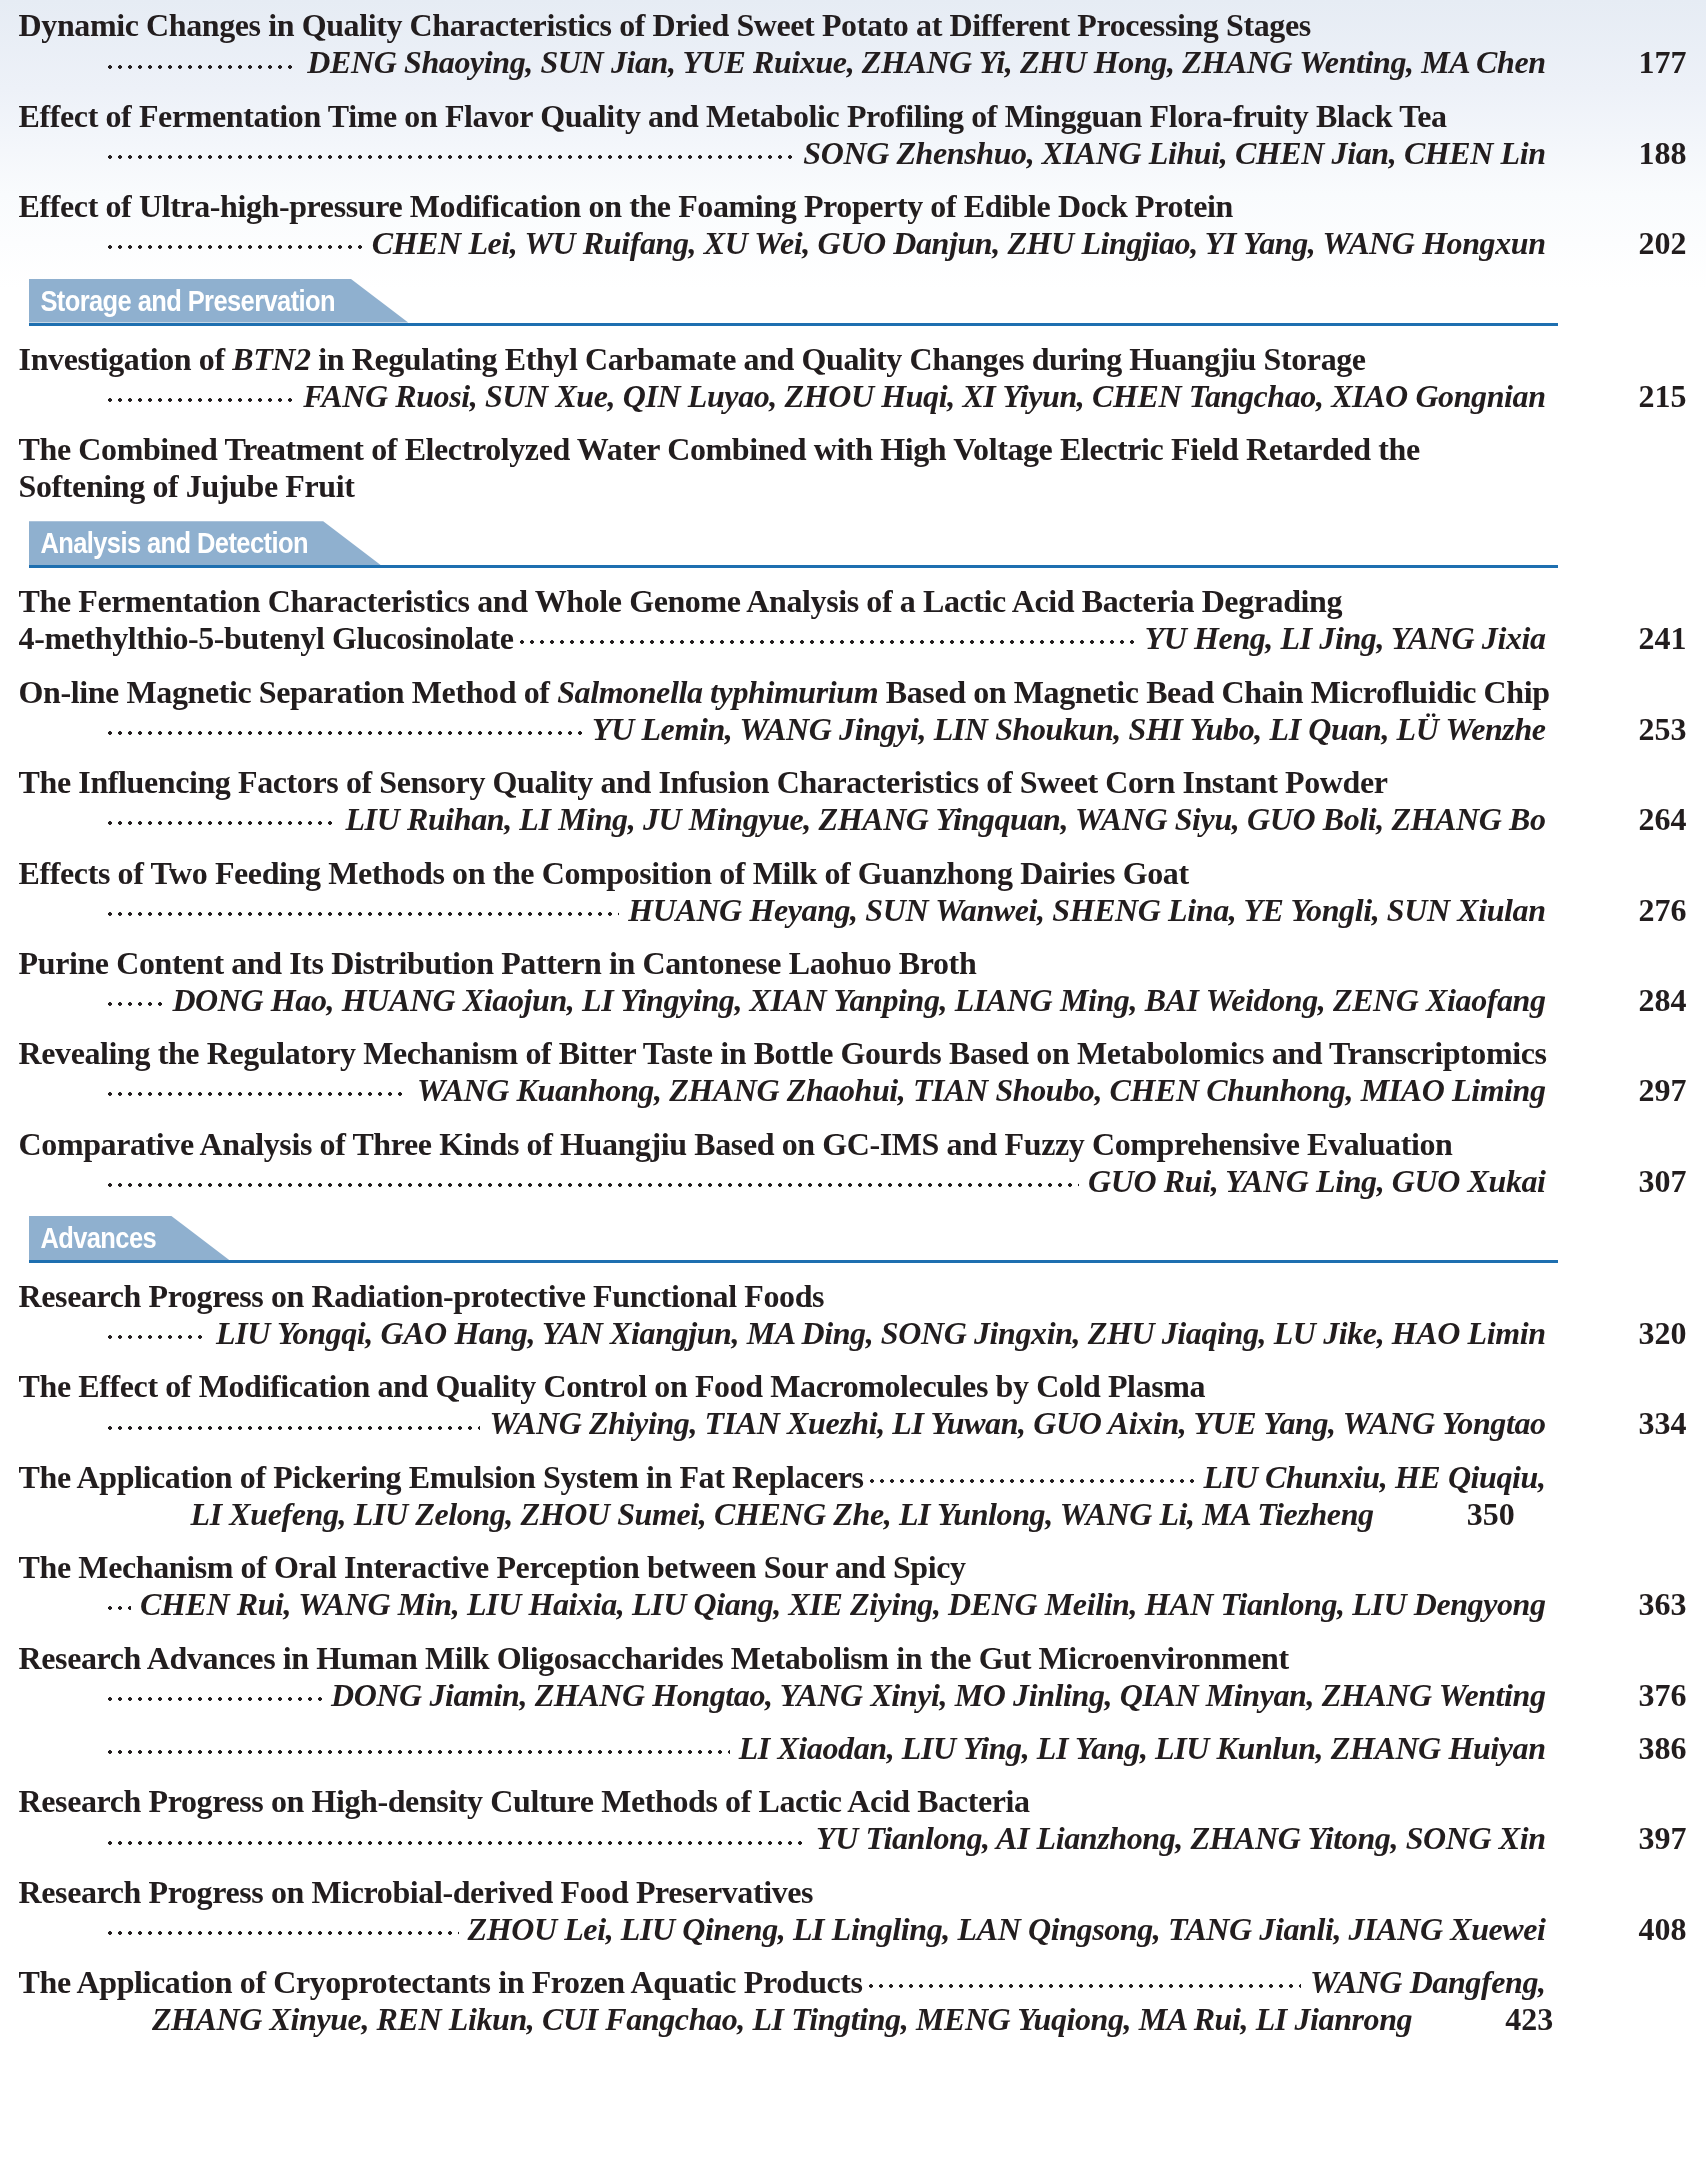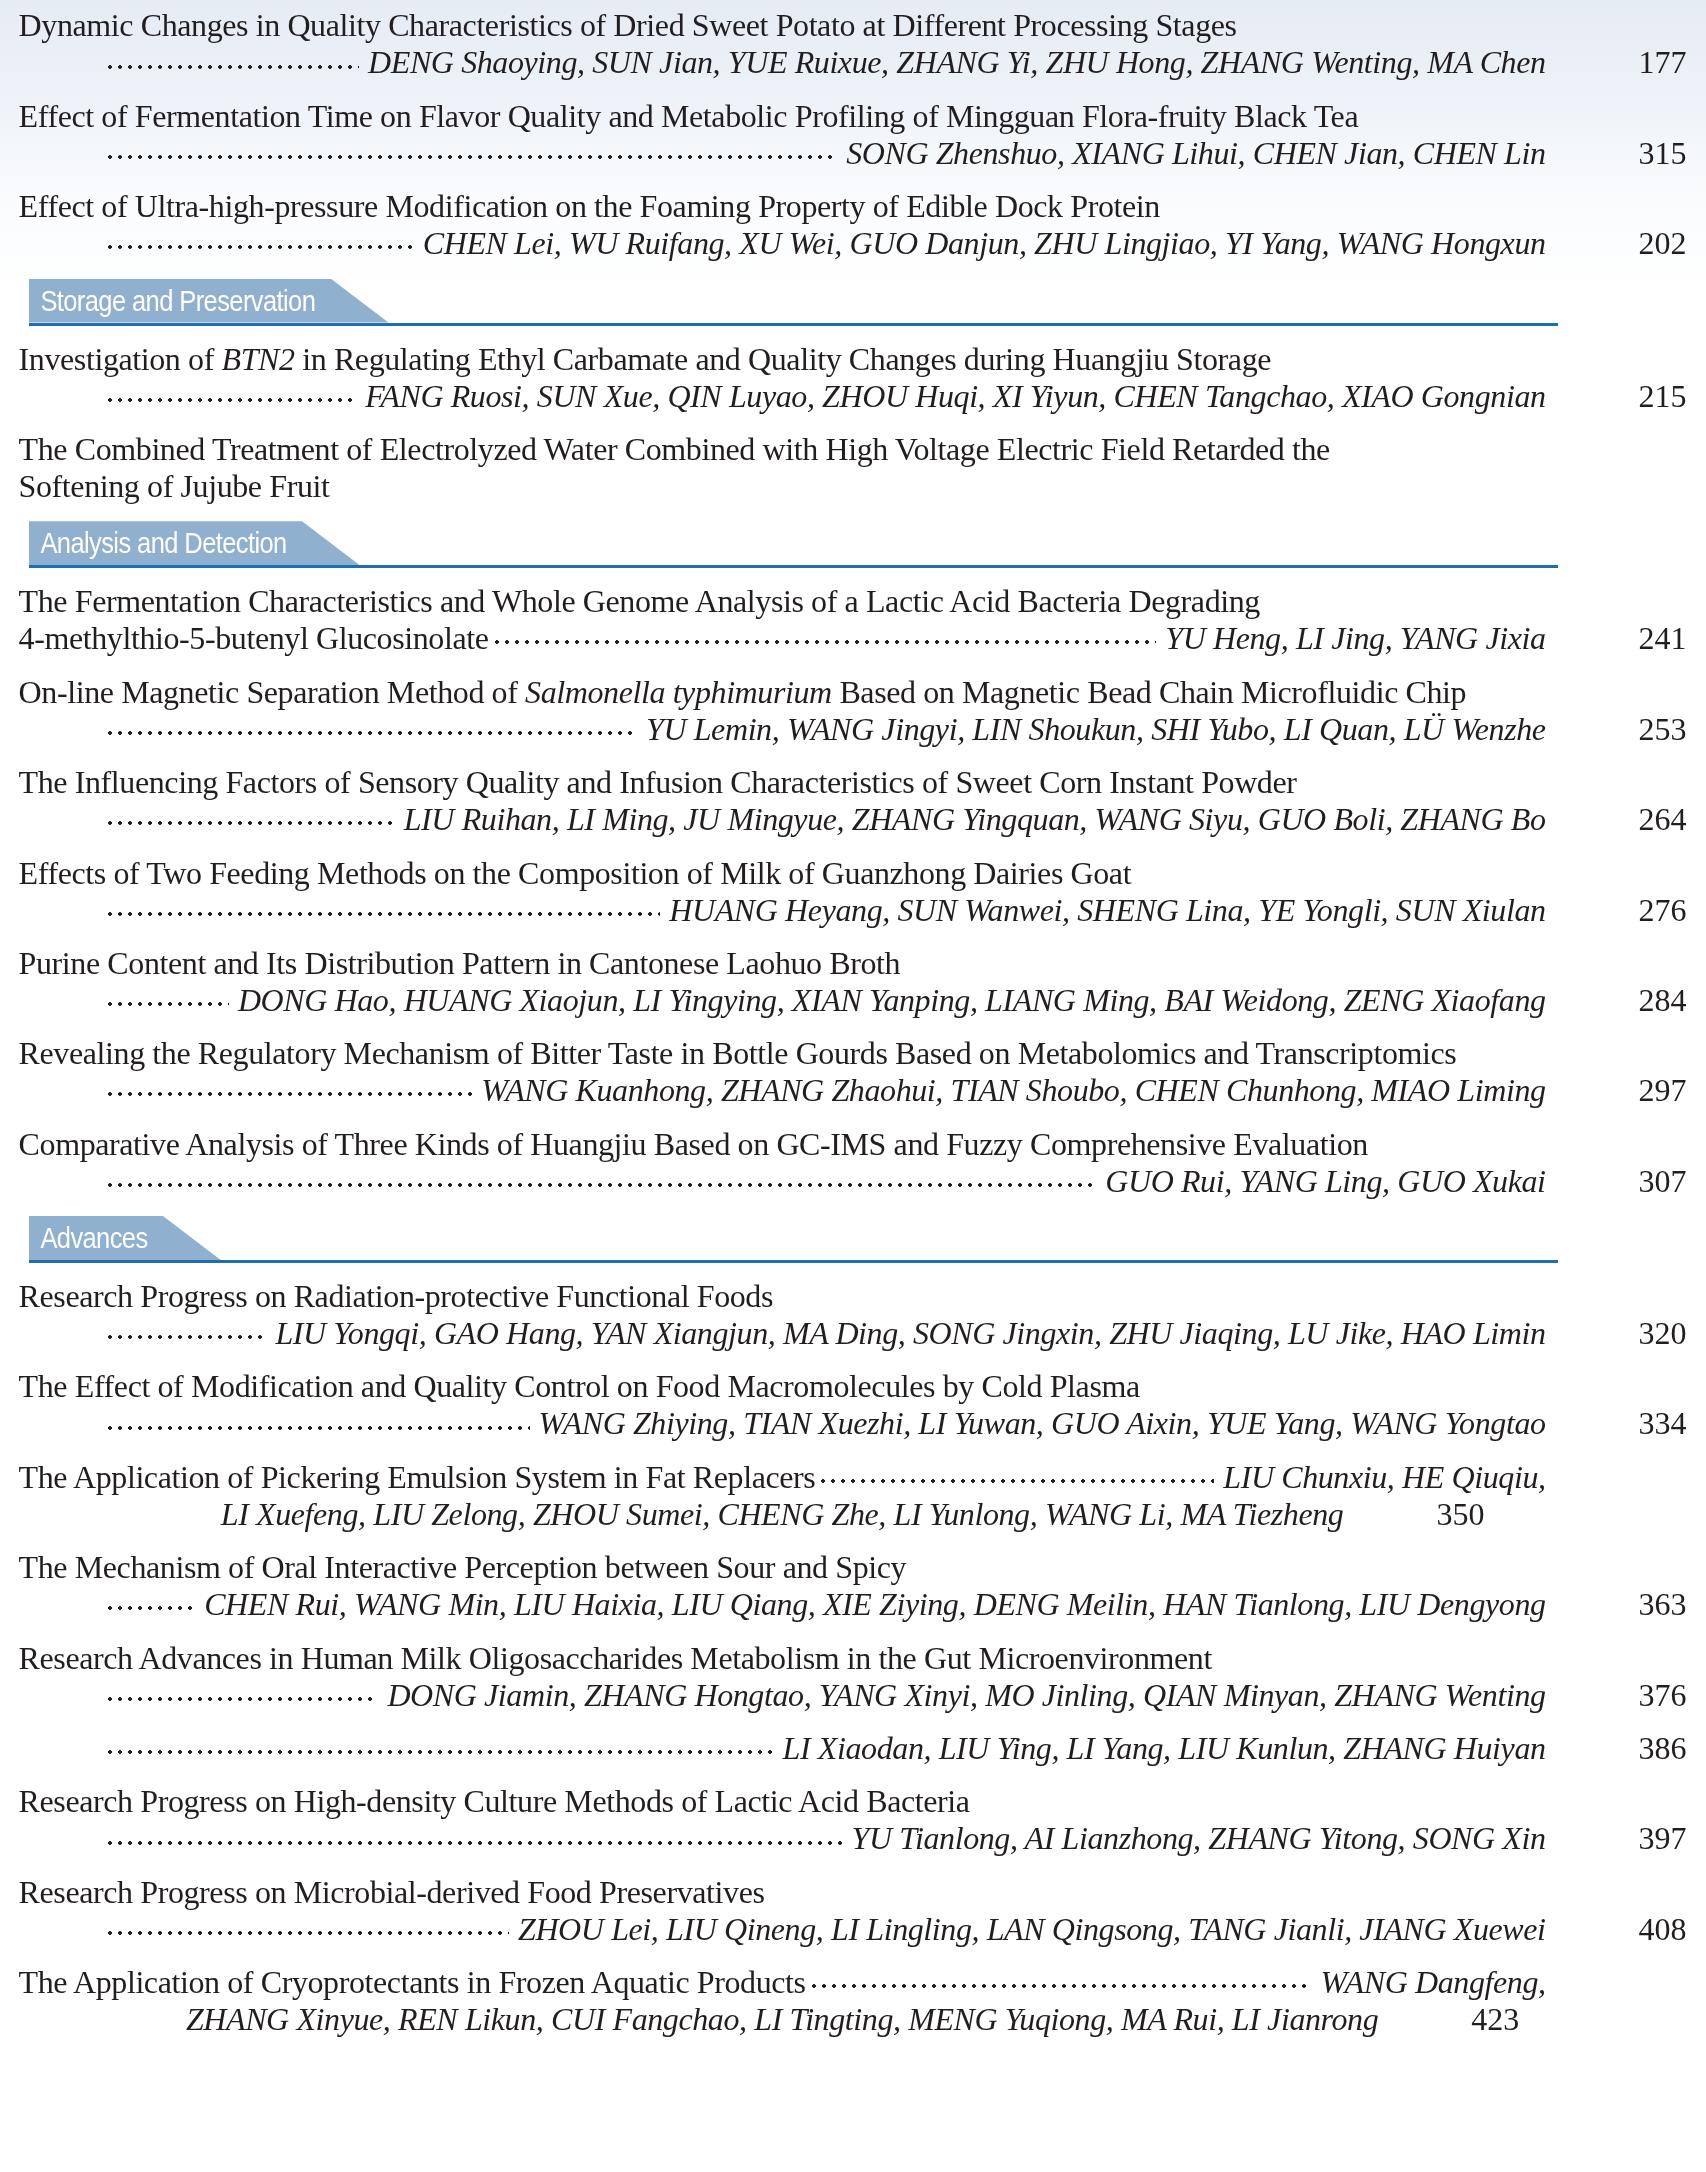--- a/index.html
+++ b/index.html
@@ -10,20 +10,21 @@
   }
   html,body{margin:0;padding:0;}
   body{
     width:1706px;height:2172px;box-sizing:border-box;overflow:hidden;
     background:linear-gradient(180deg,#e6ecf4 0px,#edf1f8 89px,#f9fbfd 194px,#ffffff 290px);
     font-family:"Liberation Serif",serif;color:var(--text);
   }
   .page{
     box-sizing:border-box;width:100%;height:100%;
     padding:7.4px 19.4px 7.4px 18.6px;
+    font-weight:bold;
   }
   
   .entry{margin-bottom:16.4px;}
   .row{
     display:flex;align-items:baseline;
     height:37px;line-height:37px;
     font-size:32px;letter-spacing:-0.4px;
     white-space:nowrap;overflow:hidden;
   }
   .row span{white-space:pre;}
@@ -71,21 +72,21 @@
       </div>
     </div>
     <div class="entry">
       <div class="row">
         <span class="seg">Effect of Fermentation Time on Flavor Quality and Metabolic Profiling of Mingguan Flora-fruity Black Tea</span>
       </div>
       <div class="row">
         <span class="indent"></span>
         <div class="dots"></div>
         <span class="authors">SONG Zhenshuo, XIANG Lihui, CHEN Jian, CHEN Lin</span>
-        <span class="pagenum">315</span>
+        <span class="pagenum">188</span>
       </div>
     </div>
     <div class="entry">
       <div class="row">
         <span class="seg">Effect of Ultra-high-pressure Modification on the Foaming Property of Edible Dock Protein</span>
       </div>
       <div class="row">
         <span class="indent"></span>
         <div class="dots"></div>
         <span class="authors">CHEN Lei, WU Ruifang, XU Wei, GUO Danjun, ZHU Lingjiao, YI Yang, WANG Hongxun</span>

